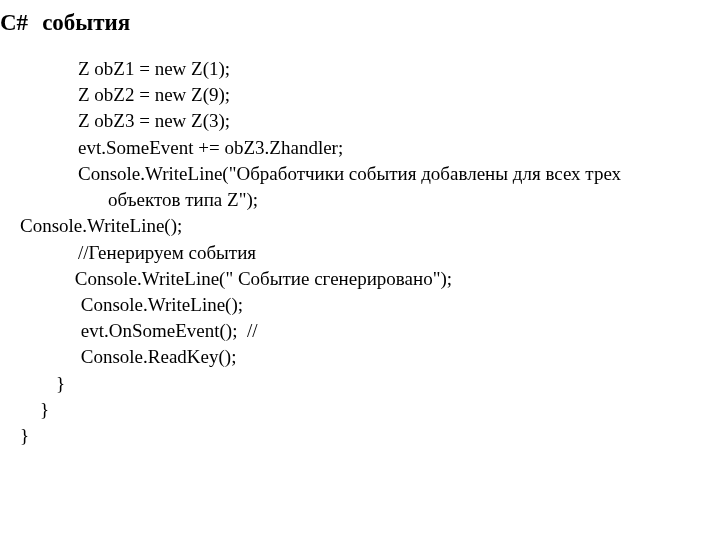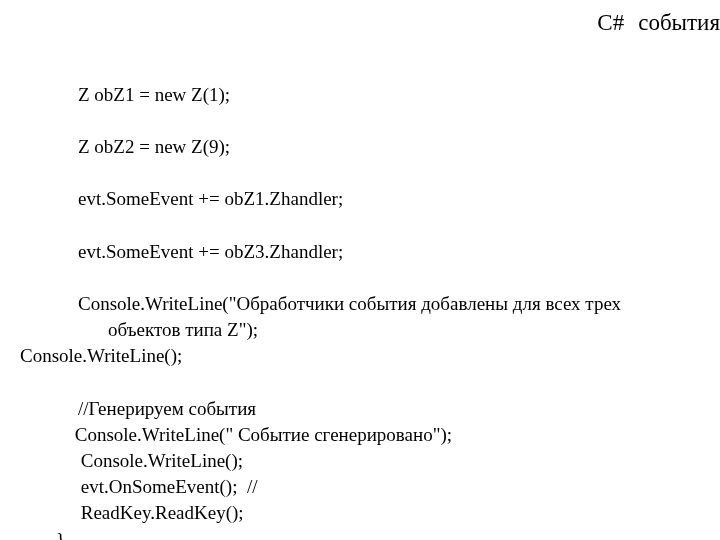--- a/index.html
+++ b/index.html
@@ -15,66 +15,66 @@
     position: relative;
     width: 720px;
     height: 540px;
     box-sizing: border-box;
   }
   .title {
     position: absolute;
     top: 10px;
     left: 0;
     width: 720px;
-    text-align: right;
+    text-align: left;
     font-size: 23px;
-    font-weight: normal;
+    font-weight: bold;
   }
   .title .gap {
     display: inline-block;
     width: 14px;
   }
   .code {
     position: absolute;
     top: 56px;
     left: 20px;
     width: 680px;
     font-size: 19px;
     line-height: 1.38;
   }
   .l { white-space: pre; }
-  .i1 { padding-left: 58px; margin-top: 26px; }
+  .i1 { padding-left: 58px; }
   .i1cont { padding-left: 88px; }
   .i0 { padding-left: 0px; }
   .i2 { padding-left: 50px; }
   .i3 { padding-left: 56px; }
   .b1 { padding-left: 36px; }
   .b2 { padding-left: 20px; }
   .b3 { padding-left: 0px; }
 </style>
 </head>
 <body>
 
 <div class="slide">
 
   <div class="title">
     <span>C#</span><span class="gap"></span><span>события</span>
   </div>
 
   <div class="code">
     <div class="l i1">Z obZ1 = new Z(1);</div>
     <div class="l i1">Z obZ2 = new Z(9);</div>
-    <div class="l i1">evt.SomeEvent += obZ1.Zhandler;</div>
+    <div class="l i1">Z obZ3 = new Z(3);</div>
     <div class="l i1">evt.SomeEvent += obZ3.Zhandler;</div>
     <div class="l i1">Console.WriteLine("Обработчики события добавлены для всех трех</div>
     <div class="l i1cont">объектов типа Z");</div>
     <div class="l i0">Console.WriteLine();</div>
     <div class="l i1">//Генерируем события</div>
     <div class="l i2"> Console.WriteLine(" Событие сгенерировано");</div>
     <div class="l i3"> Console.WriteLine();</div>
     <div class="l i3"> evt.OnSomeEvent();  //</div>
-    <div class="l i3"> ReadKey.ReadKey();</div>
+    <div class="l i3"> Console.ReadKey();</div>
     <div class="l b1">}</div>
     <div class="l b2">}</div>
     <div class="l b3">}</div>
   </div>
 
 </div>
 
 </body></html>

